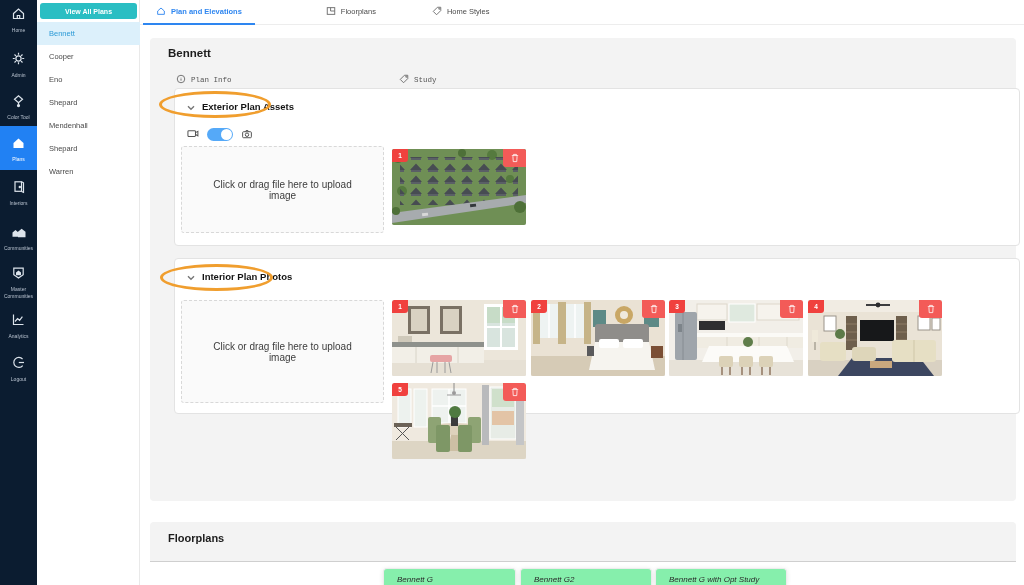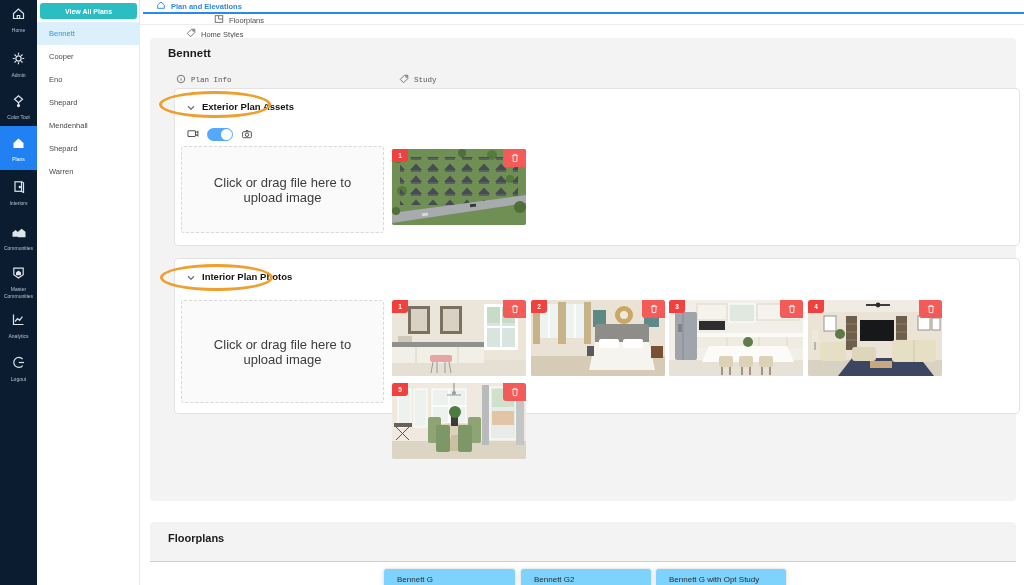--- a/index.html
+++ b/index.html
@@ -22,21 +22,21 @@
   .view-all-btn { position:absolute; left:3px; top:3px; width:97px; height:16px;
     background:#2abec3; color:#fff; border:none; border-radius:3px;
     font-size:7px; font-weight:bold; font-family:inherit; cursor:pointer; }
   .plan-item { height:23px; line-height:23px; padding-left:12px; font-size:7.5px;
     color:#4a4a4a; cursor:pointer; }
   .plan-item.selected { background:#dcf0fb; color:#2d9bd6; }
   #plan-list { position:absolute; left:0; top:22px; width:103px; }
 
   
   #topbar { position:absolute; left:140px; top:0; width:884px; height:25px;
-    background:#fff; border-bottom:1px solid #ededed; display:flex; padding-left:3px;flex-direction:column; }
+    background:#fff; border-bottom:1px solid #ededed; display:flex; padding-left:3px; }
   .top-tab { display:flex; align-items:center; gap:5px; padding:0 13px; height:25px;
     font-size:7.5px; color:#4c4c4c; cursor:pointer; border-bottom:2px solid transparent; }
   .top-tab svg { stroke:#6b6b6b; fill:none; stroke-width:1.1; }
   .top-tab.active { color:#2e86f0; border-bottom-color:#2e86f0; font-weight:bold; }
   .top-tab.active svg { stroke:#2e86f0; }
 
   
   #panel-plan { position:absolute; left:150px; top:38px; width:866px; height:463px;
     background:#f3f3f3; border-radius:4px; }
   .panel-title { position:absolute; left:18px; top:9px; font-size:11.5px;
@@ -49,21 +49,21 @@
   .inner-tab.active svg { stroke:#2e86f0; }
 
   .asset-card { position:absolute; left:24px; width:846px; background:#fff;
     border:1px solid #e3e3e3; border-radius:4px; }
   .card-head { position:absolute; left:12px; top:8px; display:flex; align-items:center; gap:7px; }
   .chev { stroke:#777; fill:none; stroke-width:1.4; cursor:pointer; }
   .card-title { font-size:9.5px; font-weight:bold; color:#141414; }
 
   .upload-box { position:absolute; left:6px; width:203px; background:#fafafa;
     border:1px dashed #d8d8d8; border-radius:3px; display:flex; align-items:center;
-    justify-content:center; text-align:center; font-size:13px; color:#3d3d3d;
+    justify-content:center; text-align:center; font-size:10px; color:#3d3d3d;
     cursor:pointer; padding:0 24px; }
 
   .thumb { position:absolute; width:134px; height:76px; border-radius:2px;
     overflow:hidden; background:#ccc; }
   .thumb svg.scene { position:absolute; left:0; top:0; width:134px; height:76px; }
   .num-badge { position:absolute; left:0; top:0; width:16px; height:13px;
     background:#f0413e; color:#fff; font-size:6.5px; font-weight:bold;
     display:flex; align-items:center; justify-content:center;
     border-radius:2px 0 3px 0; }
   .del-btn { position:absolute; right:0; top:0; width:23px; height:18px;
@@ -77,24 +77,24 @@
     position:relative; cursor:pointer; }
   .switch .knob { position:absolute; right:1px; top:1px; width:11px; height:11px;
     border-radius:50%; background:#fff; }
 
   .annot { position:absolute; border:3px solid #f09e2e; border-radius:50%;
     pointer-events:none; z-index:5; }
 
   
   #panel-elev { position:absolute; left:150px; top:522px; width:866px; height:40px;
     background:#f3f3f3; border-radius:4px 4px 0 0; border-bottom:1px solid #cfcfcf; }
-  .elev-card { position:absolute; top:568px; height:17px; background:#7dd3fc;
+  .elev-card { position:absolute; top:568px; height:17px; background:#86efac;
     border:1px solid #ececec; border-bottom:none; border-radius:4px 4px 0 0;
     box-shadow:0 1px 5px rgba(0,0,0,0.10); font-size:8px; color:#2b2b2b;
-    padding:6px 0 0 13px; cursor:pointer; }
+    padding:6px 0 0 13px; cursor:pointer;font-style:italic; }
 </style>
 </head>
 <body>
 
 <div id="nav-rail">
   <div class="nav-item">
     <span><svg width="15" height="15" viewBox="0 0 15 15">
           <path d="M2.5 7.5 L7.5 3 L12.5 7.5 V12.5 H2.5 Z"></path>
           <path d="M6.3 12.5 V9.5 h2.4 v3"></path>
         </svg></span>

